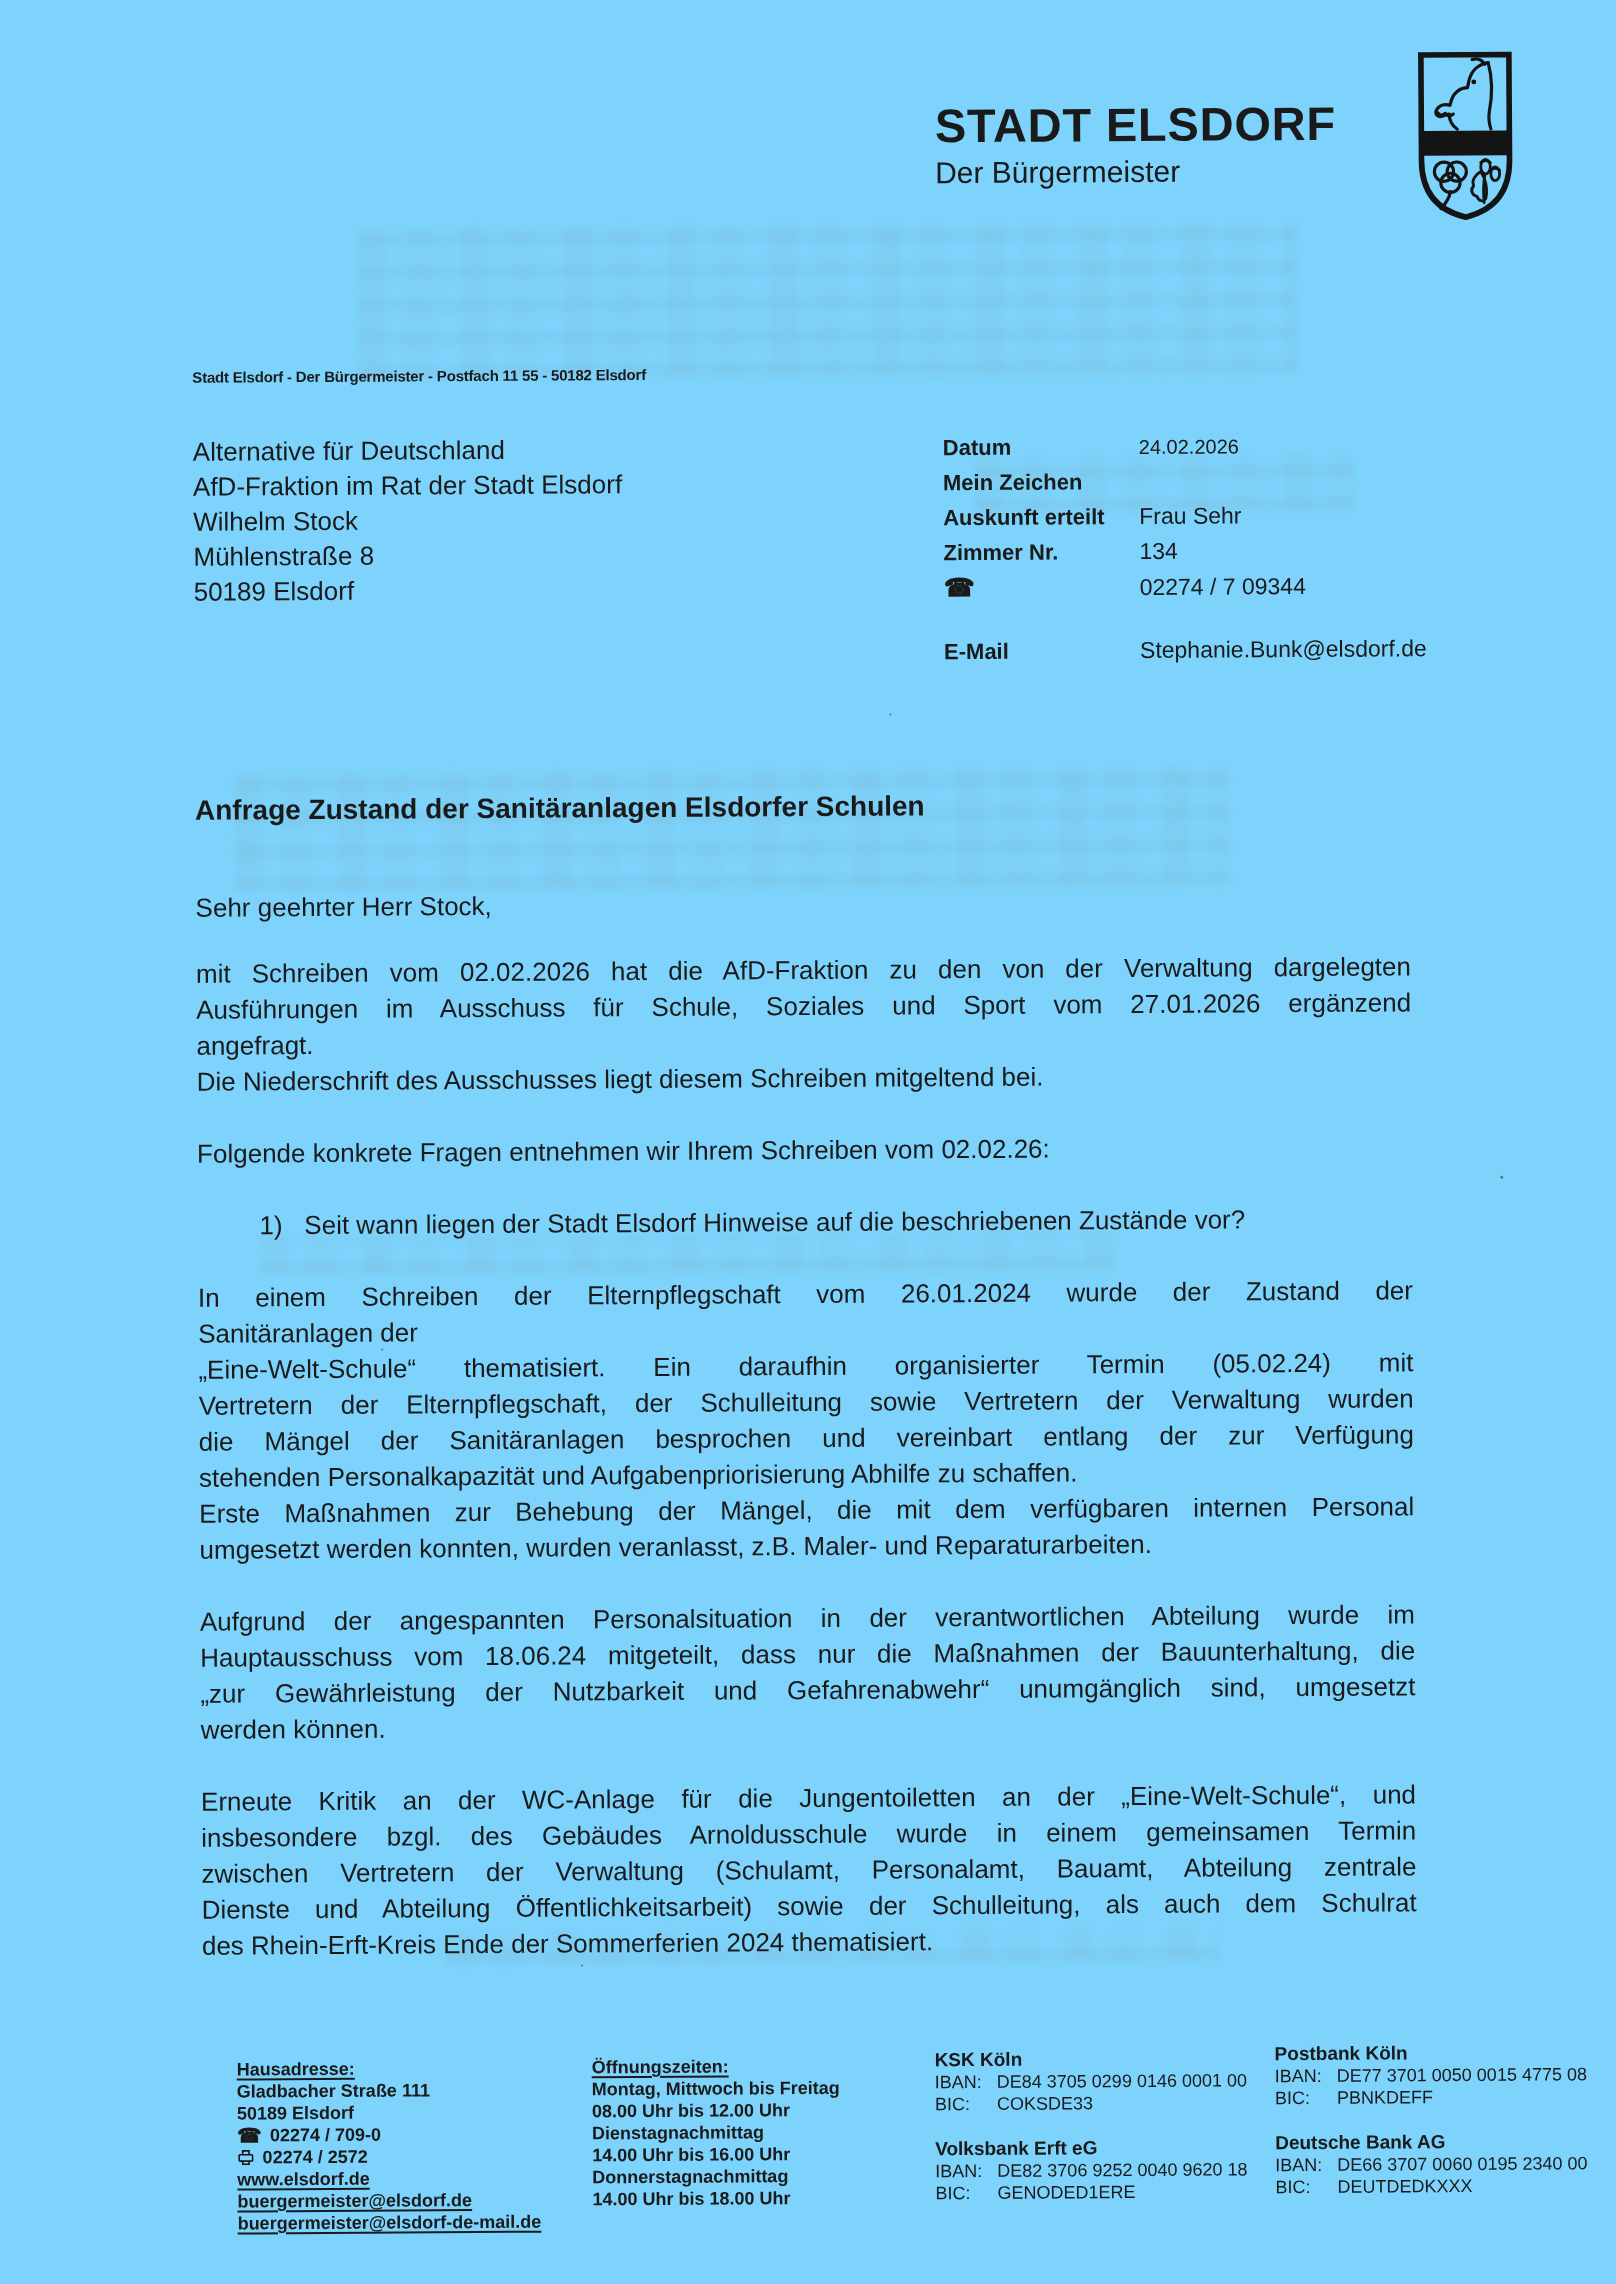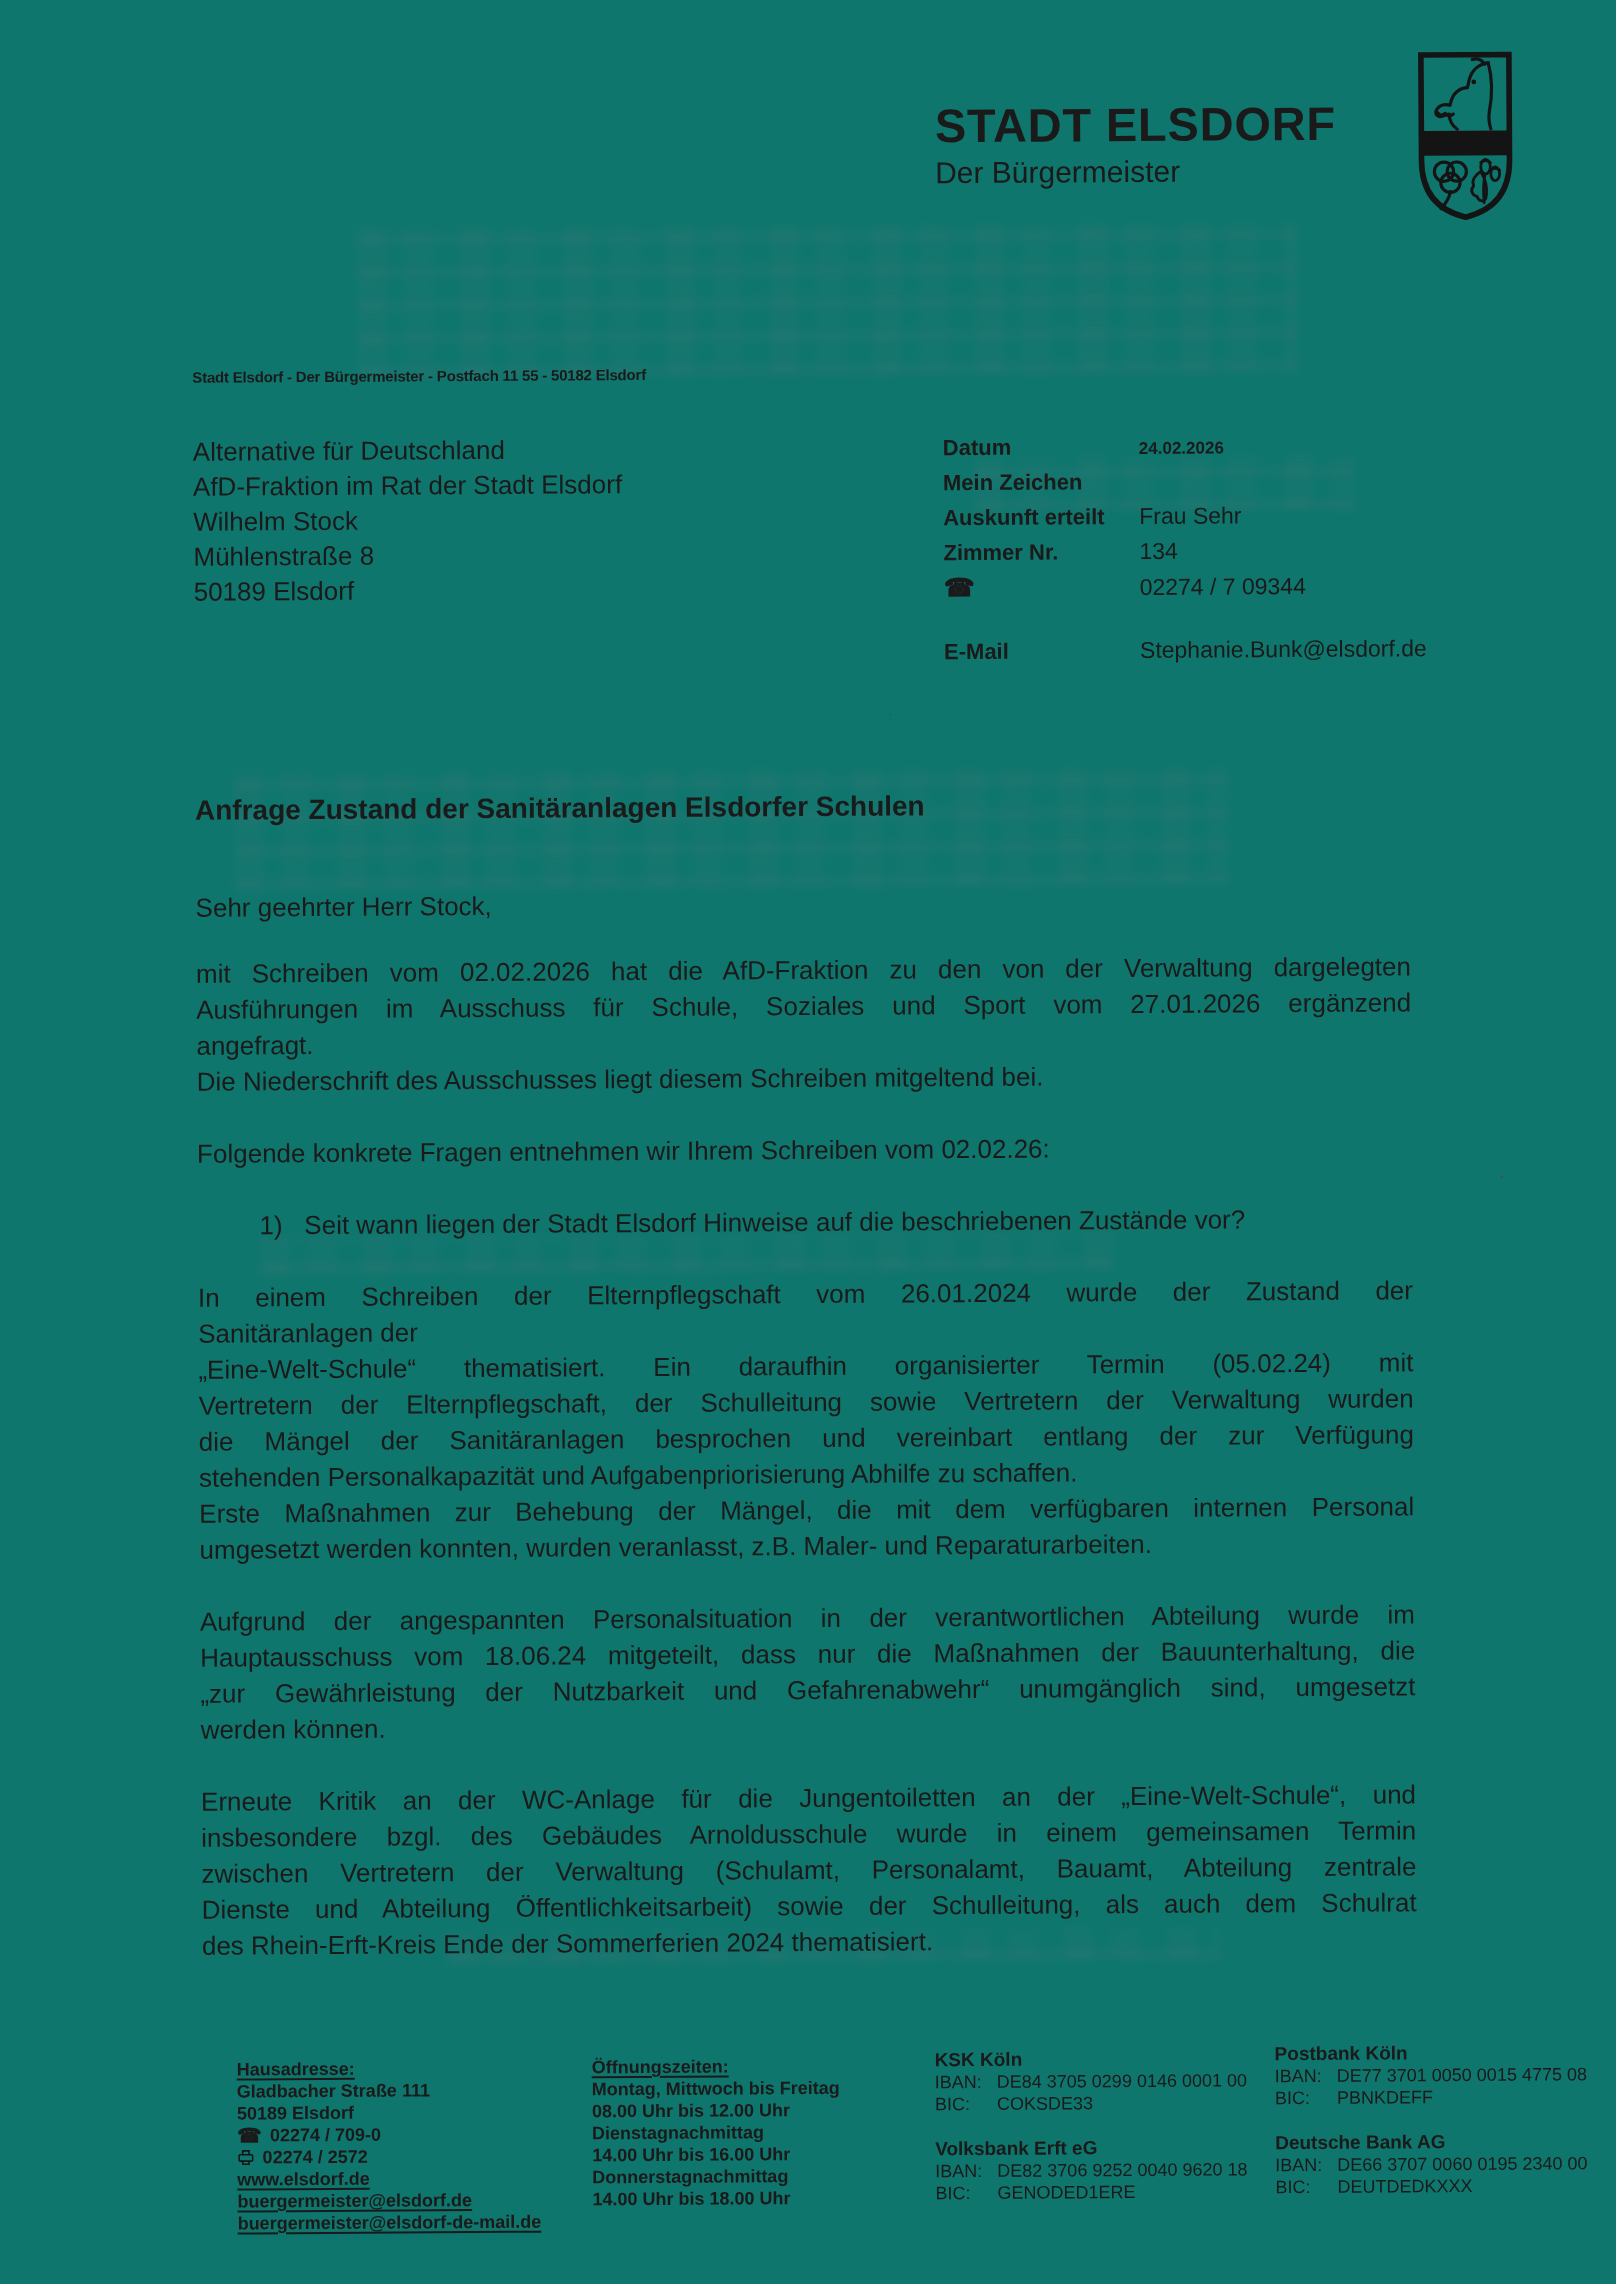--- a/index.html
+++ b/index.html
@@ -1,16 +1,16 @@
 <!DOCTYPE html>
 <html style="font-size:12.6px"><head>
 <meta charset="utf-8">
 <style>
   html,body{margin:0;padding:0;background:#e9e9e7;}
-  .page{position:relative;width:1616px;height:2284px;background:#0f766e;overflow:hidden;
+  .page{position:relative;width:1616px;height:2284px;background:#7dd3fc;overflow:hidden;
         font-family:"Liberation Sans",sans-serif;color:#1a1a1a;}
   .tilt{position:absolute;inset:0;transform:rotate(-0.35deg);transform-origin:50% 50%;}
   .abs{position:absolute;}
 
   
   .brand{left:941px;top:99px;}
   .brand-name{font-size:47px;font-weight:700;letter-spacing:0.8px;white-space:nowrap;}
   .brand-sub{font-size:30px;margin-top:3.2px;}
   .coat{left:1421px;top:54px;width:101px;height:172px;}
 
@@ -18,21 +18,21 @@
   .sender-line{left:197px;top:365px;font-size:15px;font-weight:600;letter-spacing:-0.2px;white-space:nowrap;}
   .recipient{left:197px;top:431px;font-size:26px;line-height:35px;}
 
   
   .info{left:947px;top:431px;font-size:22px;line-height:35px;}
   .info-row{display:flex;height:35px;align-items:baseline;}
   .info-row.gap-before{margin-top:29px;}
   .info-label{width:196px;font-weight:700;flex:0 0 auto;}
   .info-label.phone-glyph{font-size:25px;}
   .info-value{font-weight:400;font-size:23px;white-space:nowrap;}
-  .info-value.bold{font-weight:700;font-size:17px;}
+  .info-value.bold{font-weight:400;font-size:20px;}
 
   
   .subject{left:197px;top:791px;font-size:28px;font-weight:700;white-space:nowrap;}
   .salutation{left:197px;top:889px;font-size:26px;}
   .body-blocks{left:197px;top:952px;width:1215px;font-size:26px;}
   .bline{height:36px;line-height:36px;white-space:nowrap;}
   .bline.jl{white-space:normal;text-align:justify;text-align-last:justify;}
   .bline.indent{padding-left:62px;}
   .bgap{height:36px;}
 

